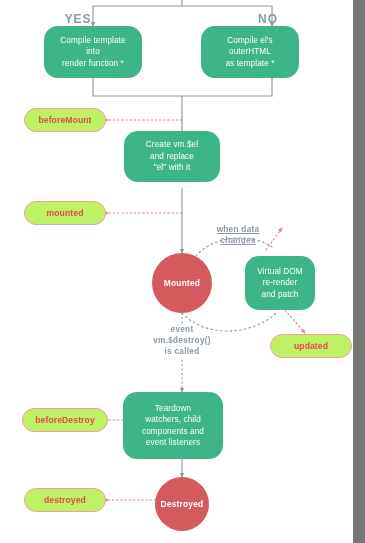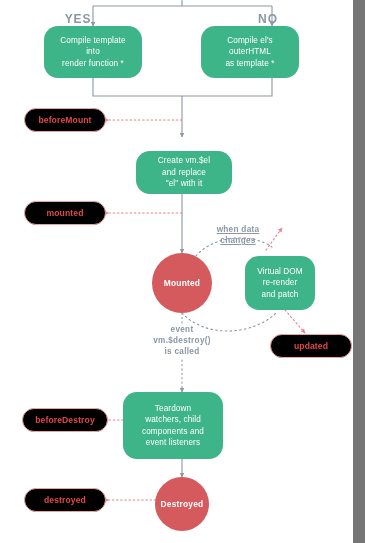--- a/index.html
+++ b/index.html
@@ -54,21 +54,21 @@
     align-items: center;
     justify-content: center;
     text-align: center;
     font-size: 8.4px;
     font-weight: bold;
     letter-spacing: 0.2px;
   }
   
   .pill {
     position: absolute;
-    background: #000000;
+    background: #bef264;
     border: 1.3px solid #efa0a3;
     border-radius: 30px;
     color: #e0484d;
     display: flex;
     align-items: center;
     justify-content: center;
     text-align: center;
     font-size: 8.6px;
     font-weight: bold;
     letter-spacing: 0.1px;
@@ -175,21 +175,21 @@
   </div>
 
   <div class="gbox" style="left:201px; top:26px; width:98px; height:52px;align-items:center;">
     <div>
       <span>Compile el's</span>
       <span>outerHTML</span>
       <span>as template *</span>
     </div>
   </div>
 
-  <div class="gbox" style="left:124px; top:151px; width:96px; height:43px;margin-left:12px;">
+  <div class="gbox" style="left:124px; top:131px; width:96px; height:51px;">
     <div>
       <span>Create vm.$el</span>
       <span>and replace</span>
       <span>"el" with it</span>
     </div>
   </div>
 
   <div class="gbox" style="left:245px; top:256px; width:70px; height:54px;">
     <div>
       <span>Virtual DOM</span>

